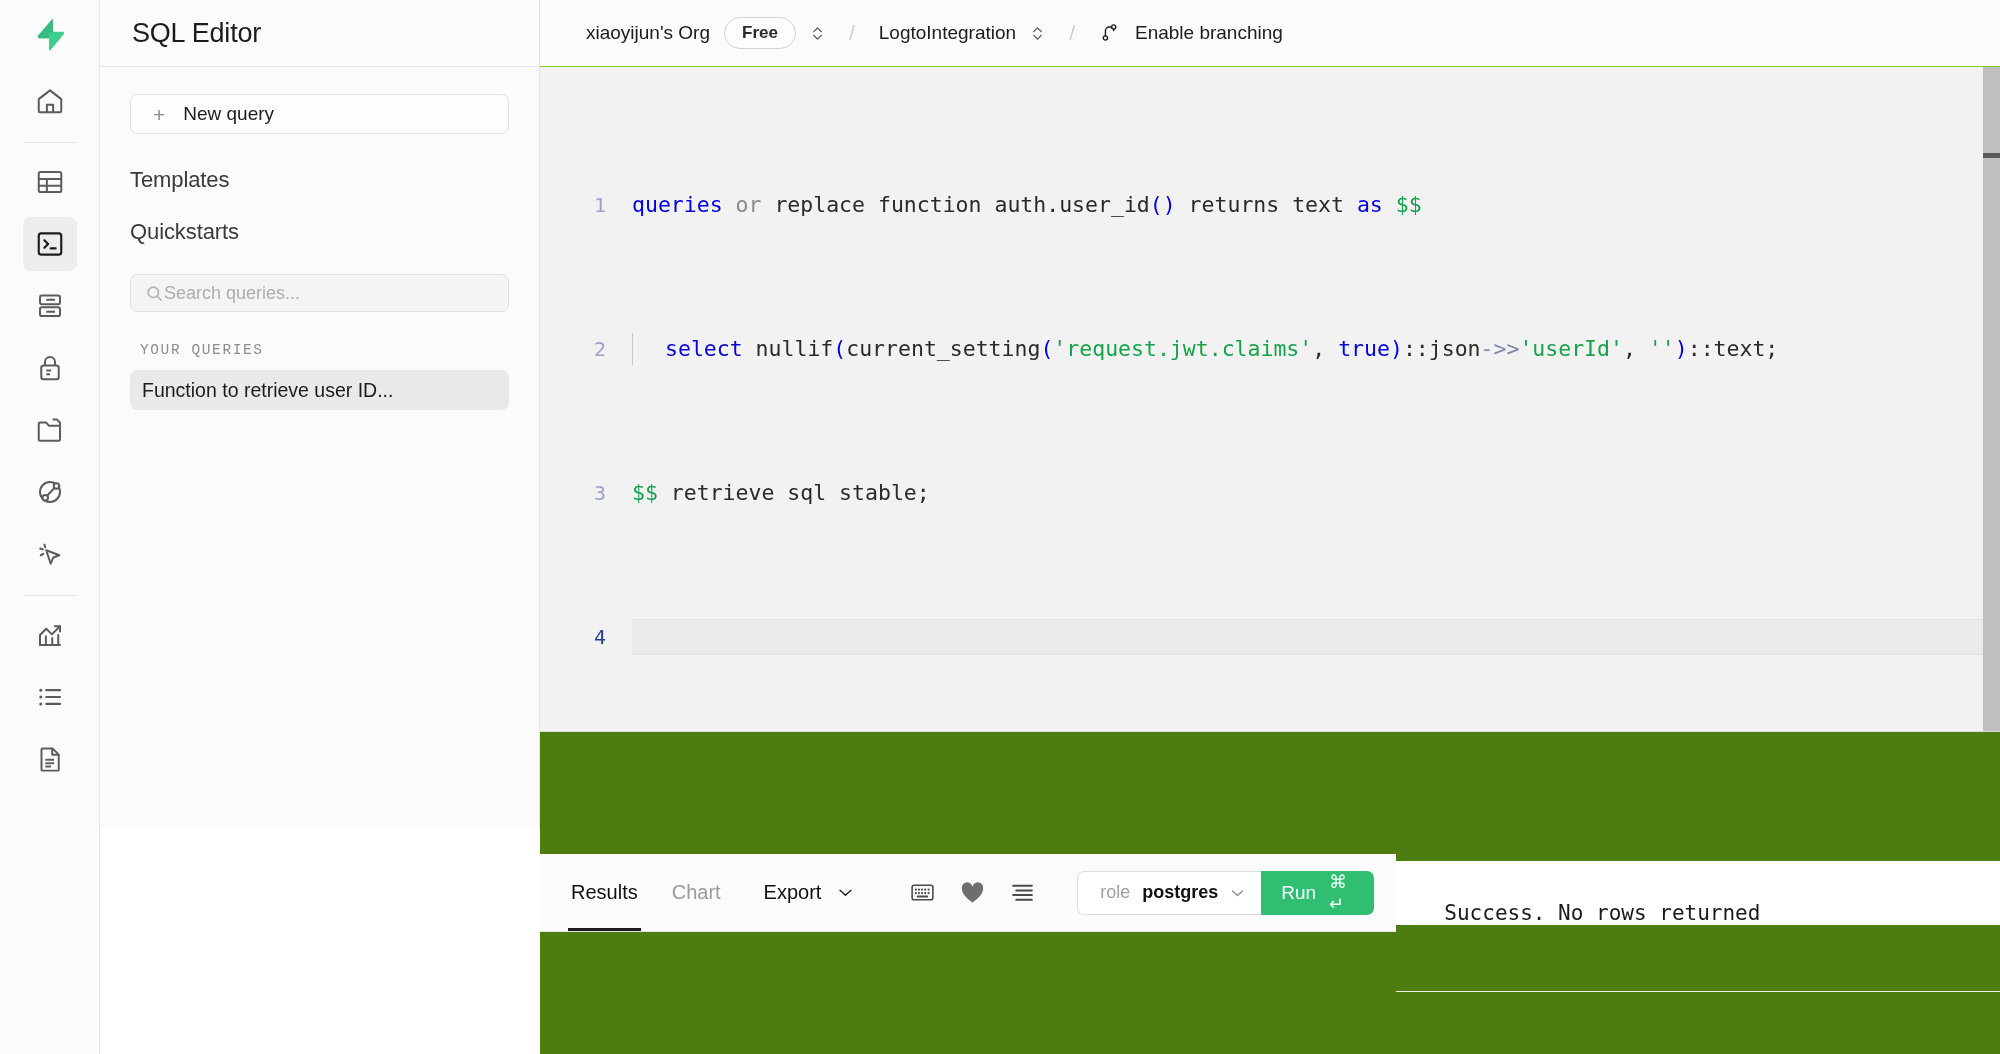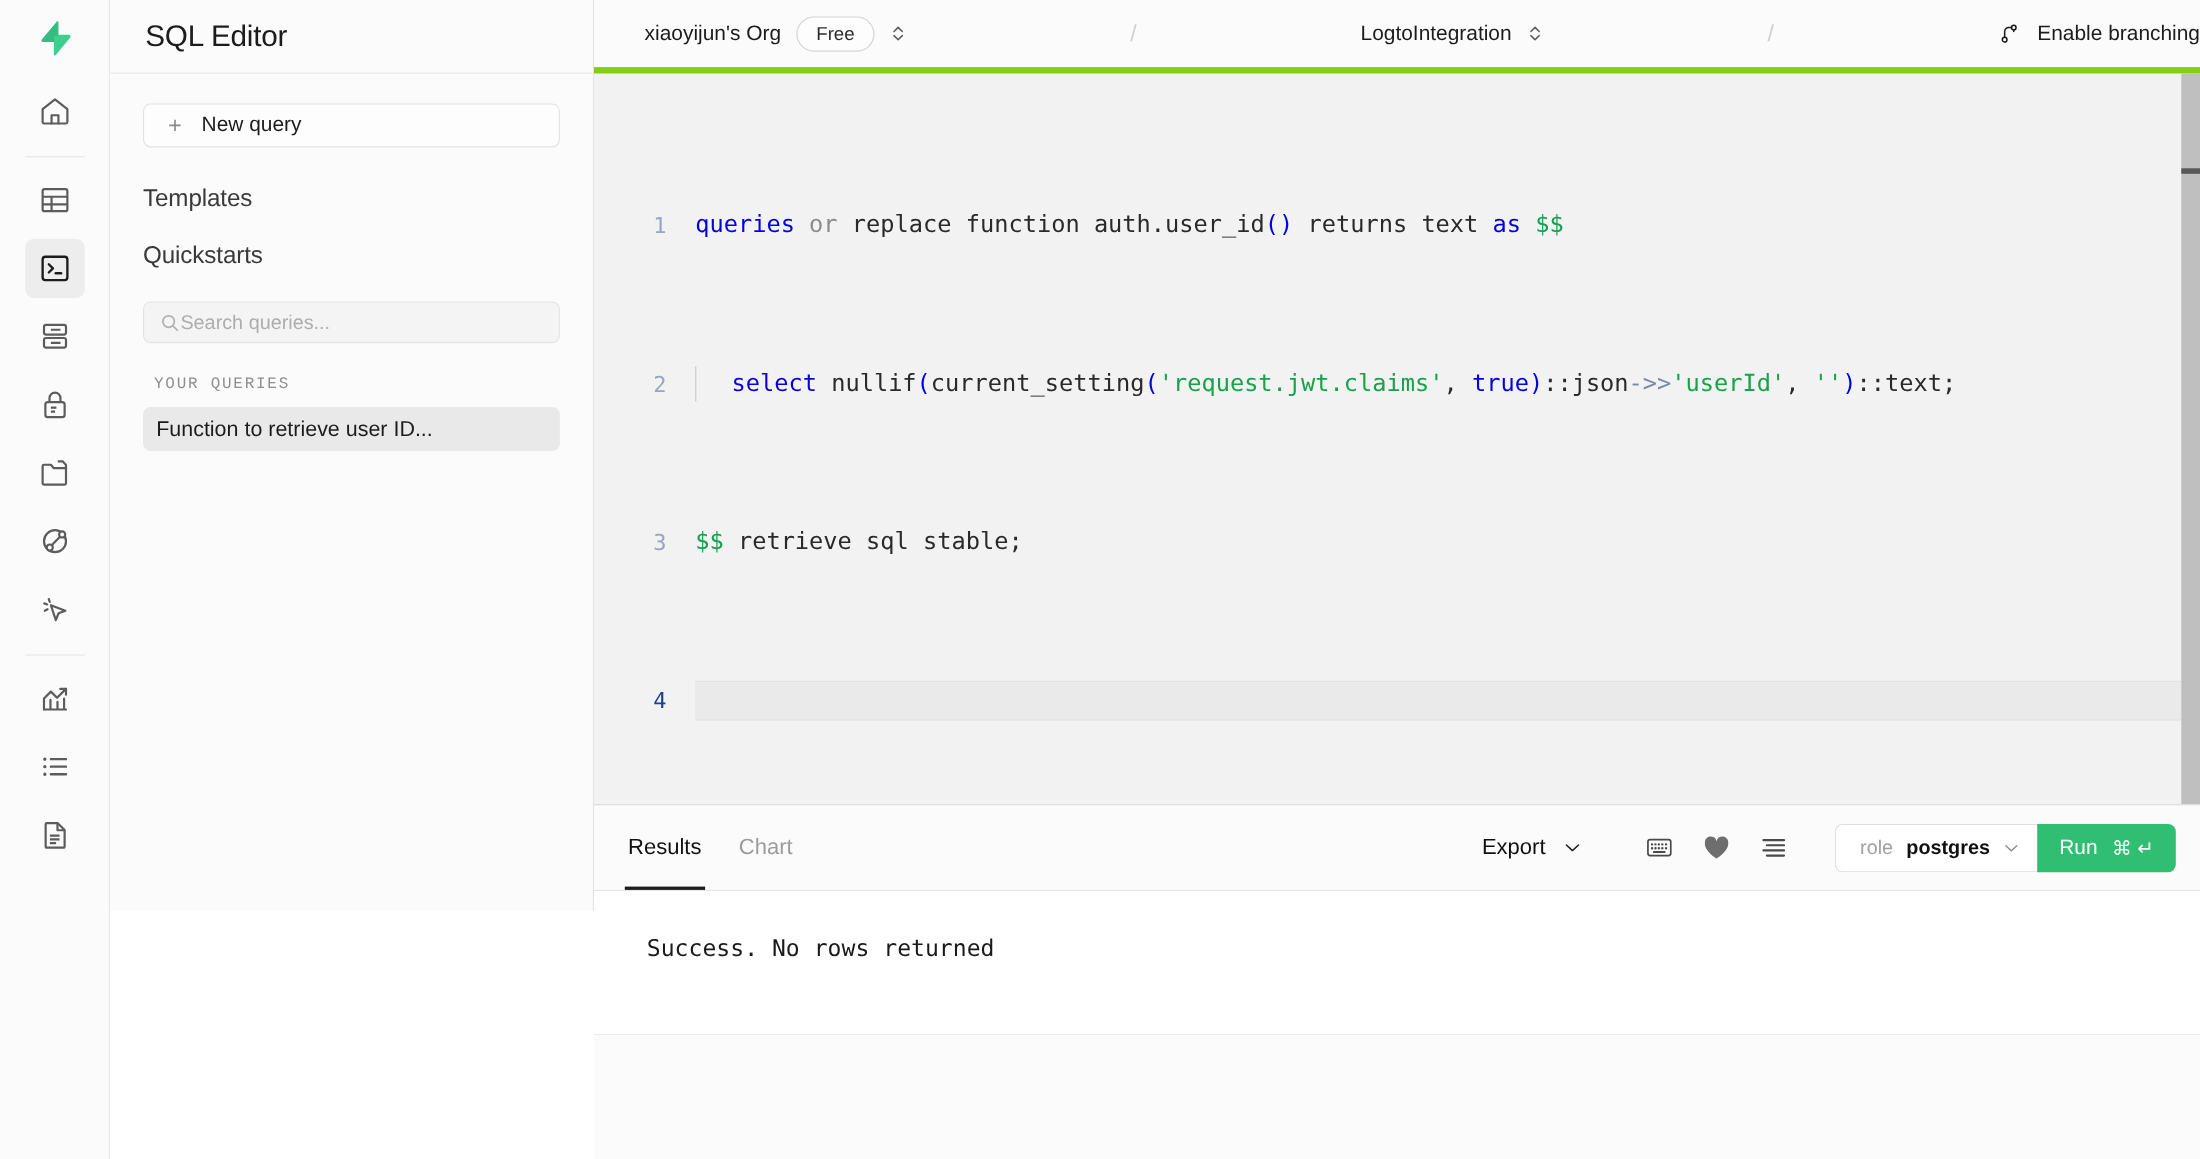--- a/index.html
+++ b/index.html
@@ -102,32 +102,32 @@
     white-space: nowrap; overflow: hidden;
   }
   .query-item.selected { background: #e9e9e9; }
 
   
   .main { flex: 1 1 auto; display: flex; flex-direction: column; height: 1054px; min-width: 0; }
 
   .topbar {
     height: 67px; flex: 0 0 67px;
     background: #fbfbfb;
-    border-bottom: 6px solid #84cc16;
+    border-bottom: 1px solid #84cc16;
     display: flex; align-items: center;
-    padding-left: 46px; gap: 0; justify-content: space-between;
+    padding-left: 46px; gap: 0;
   }
   .crumb {
     display: flex; align-items: center; gap: 14px;
     font-size: 19px; color: #1c1c1c; cursor: pointer;
   }
   .plan-pill {
     border: 1px solid #d3d3d3; border-radius: 999px;
     padding: 5px 17px; font-size: 17px; color: #2a2a2a;
-    background: #fdfdfd; cursor: pointer;
+    background: #fdfdfd; cursor: pointer; font-weight: bold;
   }
   .slash { color: #cfcfcf; font-size: 21px; margin: 0 24px; user-select: none; }
   .branch-btn {
     display: flex; align-items: center; gap: 14px;
     font-size: 19px; color: #1c1c1c; cursor: pointer;
   }
 
   
   .editor-wrap {
     flex: 1 1 auto; position: relative;
@@ -176,21 +176,21 @@
     position: absolute; top: 0; right: 0;
     width: 17px; height: 100%;
     background: #bfbfbf;
   }
   .v-scroll-mark {
     position: absolute; top: 86px; left: 0;
     width: 17px; height: 5px; background: #585858;
   }
 
   
-  .bottom { flex: 0 0 322px; display: flex; flex-direction: column; background: #fef9c3; }
+  .bottom { flex: 0 0 322px; display: flex; flex-direction: row; background: #4d7c0f; align-items: center; }
   .result-toolbar {
     height: 78px; flex: 0 0 78px;
     background: #fbfbfb;
     border-bottom: 1px solid #e4e4e4;
     display: flex; align-items: stretch;
   }
   .tabs { display: flex; align-items: stretch; padding-left: 14px; }
   .tab {
     display: flex; align-items: center; padding: 0 17px;
     font-size: 20px; color: #9b9b9b; cursor: pointer;

